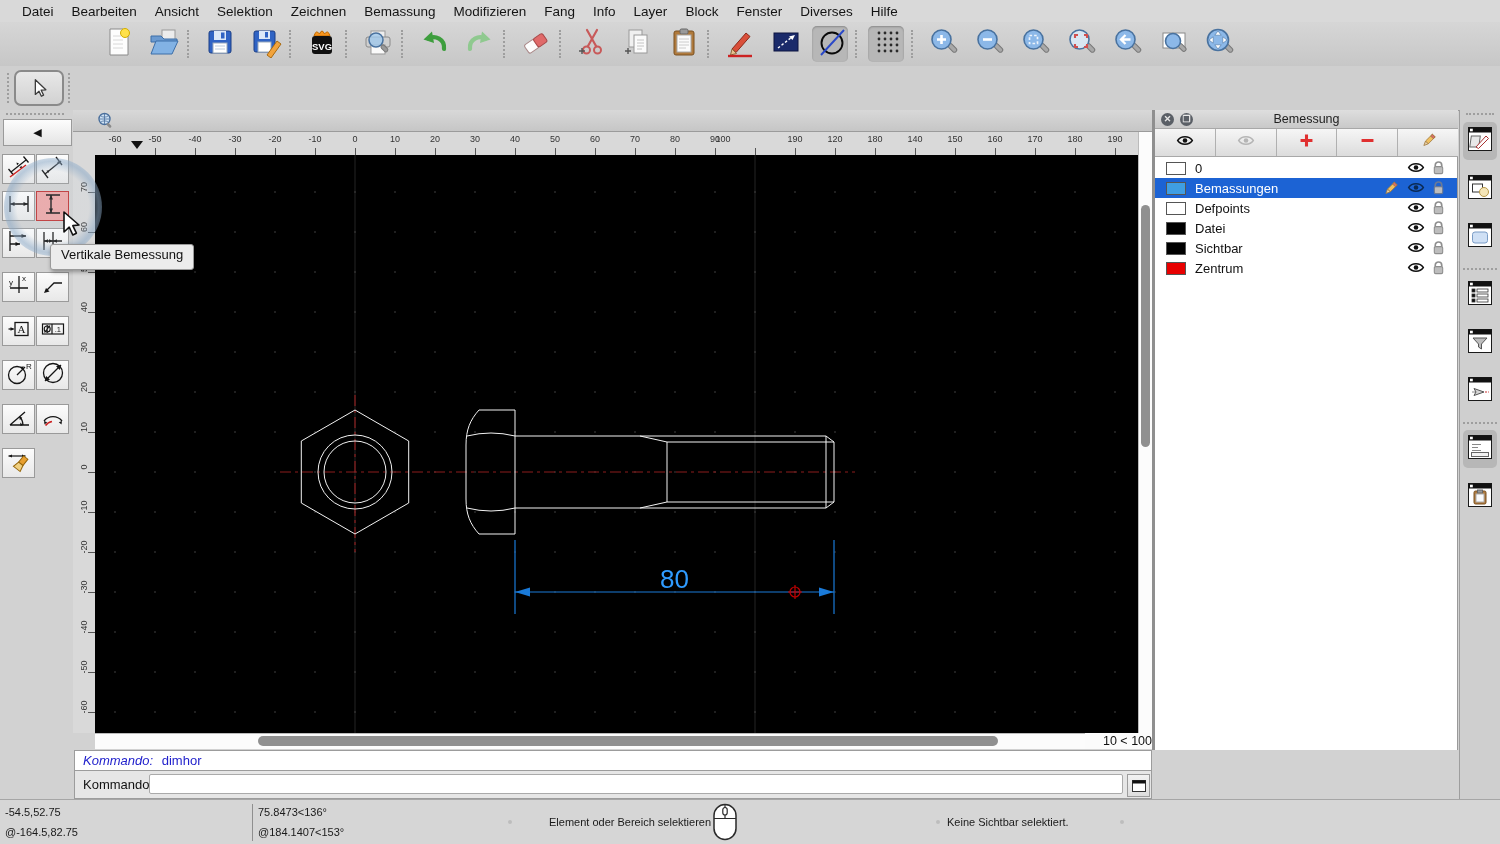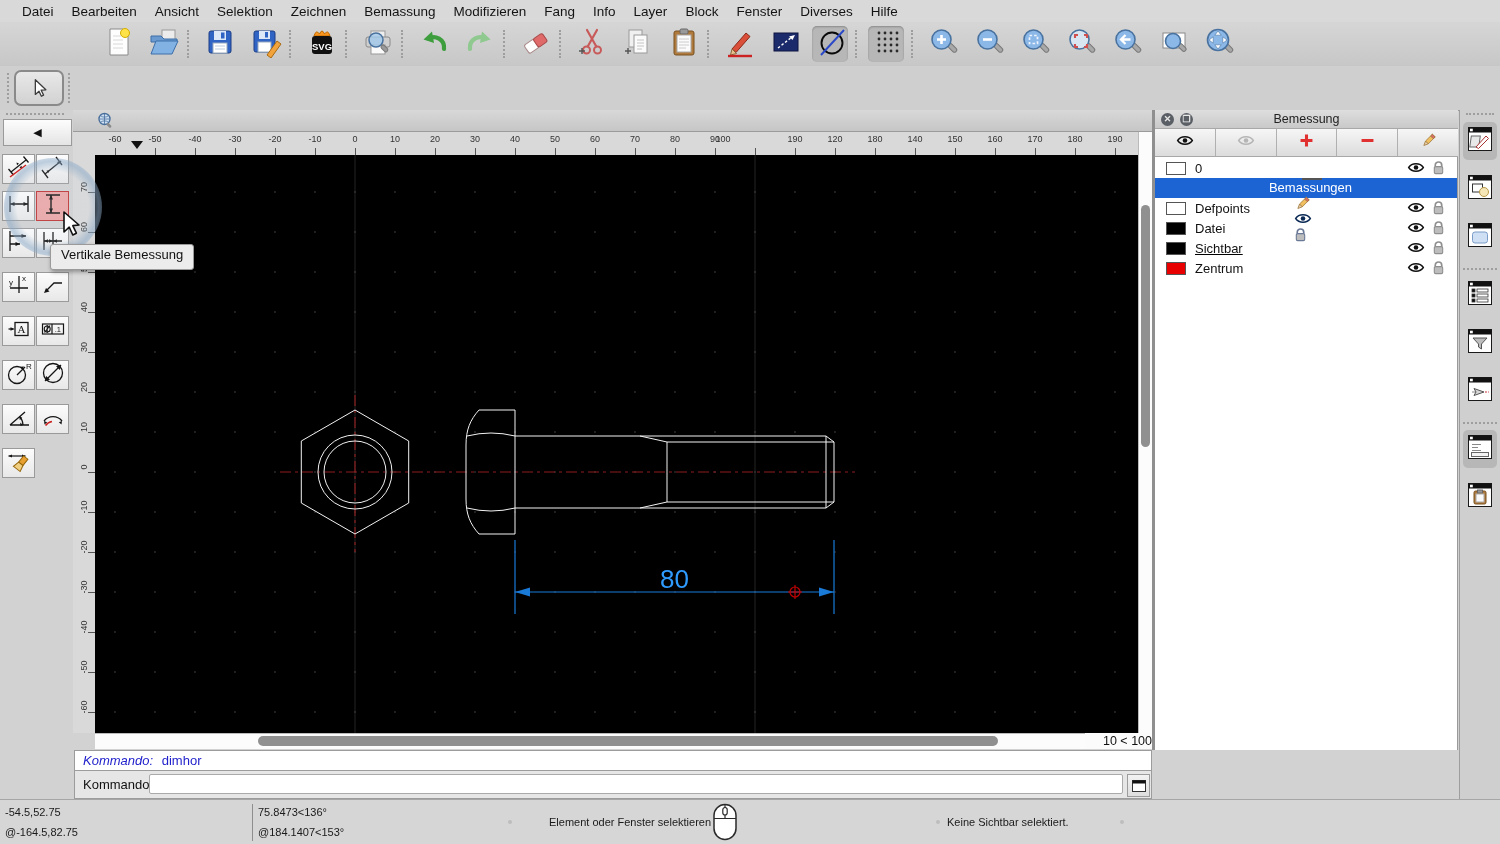--- a/index.html
+++ b/index.html
@@ -978,21 +978,21 @@
         <span class="lname">0</span>
         <span class="licon"><svg viewBox="0 0 22 16" width="18" height="15">
             <path d="M2 8C6 2 16 2 20 8C16 14 6 14 2 8z" fill="none" stroke="#111" stroke-width="1.7"></path>
             <circle cx="11" cy="8" r="2.8" fill="#111"></circle>
           </svg></span>
         <span class="licon"><svg viewBox="0 0 14 17" width="13" height="16">
             <path d="M3.5 7V5.5a3.5 3.5 0 0 1 7 0V7" fill="none" stroke="#8f8f8f" stroke-width="1.8"></path>
             <rect x="2.5" y="7" width="9" height="7.5" rx="1.4" fill="#bdbdbd" stroke="#8f8f8f" stroke-width="1.2"></rect>
           </svg></span>
       </div>
-      <div class="layer-row selected" style="top: 68px; flex-direction: column;">
+      <div class="layer-row selected" style="top: 68px;">
         <span class="lswatch" style="background:#3f9ee3"></span>
         <span class="lname">Bemassungen</span>
         <span class="licon"><svg viewBox="0 0 20 20" width="17" height="17">
             <g transform="rotate(45 10 10)">
               <rect x="8" y="1.5" width="4.6" height="11.5" fill="#f0c060" stroke="#a0783c" stroke-width="0.9"></rect>
               <rect x="8" y="1.5" width="4.6" height="3" fill="#d86a6a" stroke="#a0783c" stroke-width="0.9"></rect>
               <path d="M8 13l2.3 5 2.3-5z" fill="#e8d0a8" stroke="#a0783c" stroke-width="0.9"></path>
             </g>
           </svg></span>
         <span class="licon"><svg viewBox="0 0 22 16" width="18" height="15">
@@ -1021,21 +1021,21 @@
         <span class="lname">Datei</span>
         <span class="licon"><svg viewBox="0 0 22 16" width="18" height="15">
             <path d="M2 8C6 2 16 2 20 8C16 14 6 14 2 8z" fill="none" stroke="#111" stroke-width="1.7"></path>
             <circle cx="11" cy="8" r="2.8" fill="#111"></circle>
           </svg></span>
         <span class="licon"><svg viewBox="0 0 14 17" width="13" height="16">
             <path d="M3.5 7V5.5a3.5 3.5 0 0 1 7 0V7" fill="none" stroke="#8f8f8f" stroke-width="1.8"></path>
             <rect x="2.5" y="7" width="9" height="7.5" rx="1.4" fill="#bdbdbd" stroke="#8f8f8f" stroke-width="1.2"></rect>
           </svg></span>
       </div>
-      <div class="layer-row" style="top: 128px; text-decoration: underline;">
+      <div class="layer-row" style="top: 128px;">
         <span class="lswatch" style="background:#000000"></span>
         <span class="lname">Sichtbar</span>
         <span class="licon"><svg viewBox="0 0 22 16" width="18" height="15">
             <path d="M2 8C6 2 16 2 20 8C16 14 6 14 2 8z" fill="none" stroke="#111" stroke-width="1.7"></path>
             <circle cx="11" cy="8" r="2.8" fill="#111"></circle>
           </svg></span>
         <span class="licon"><svg viewBox="0 0 14 17" width="13" height="16">
             <path d="M3.5 7V5.5a3.5 3.5 0 0 1 7 0V7" fill="none" stroke="#8f8f8f" stroke-width="1.8"></path>
             <rect x="2.5" y="7" width="9" height="7.5" rx="1.4" fill="#bdbdbd" stroke="#8f8f8f" stroke-width="1.2"></rect>
           </svg></span>
@@ -1153,21 +1153,21 @@
     </div>
   </div>
 
   <div id="statusbar" class="abs">
     <div class="st" style="left:5px;top:6px">-54.5,52.75</div>
     <div class="st" style="left:5px;top:26px">@-164.5,82.75</div>
     <div id="st-sep" class="abs"></div>
     <div class="st" style="left:258px;top:6px">75.8473&lt;136°</div>
     <div class="st" style="left:258px;top:26px">@184.1407&lt;153°</div>
     <div class="st-dot abs" style="left:508px;top:20px"></div>
-    <div class="st" style="left:549px;top:16px">Element oder Fenster selektieren</div>
+    <div class="st" style="left:549px;top:16px">Element oder Bereich selektieren</div>
     <svg class="abs" style="left:712px;top:3px" width="26" height="38" viewBox="0 0 26 38">
       <rect x="2" y="1.5" width="22" height="35" rx="11" fill="#fff" stroke="#2a2a2a" stroke-width="1.5"></rect>
       <path d="M2 15.5 h22 M13 1.5 v14" stroke="#2a2a2a" stroke-width="1.2"></path>
       <rect x="10.8" y="4.5" width="4.4" height="7.5" rx="2.2" fill="#fff" stroke="#2a2a2a" stroke-width="1.2"></rect>
     </svg>
     <div class="st-dot abs" style="left:936px;top:20px"></div>
     <div class="st" style="left:947px;top:16px">Keine Sichtbar selektiert.</div>
     <div class="st-dot abs" style="left:1120px;top:20px"></div>
   </div>
 

